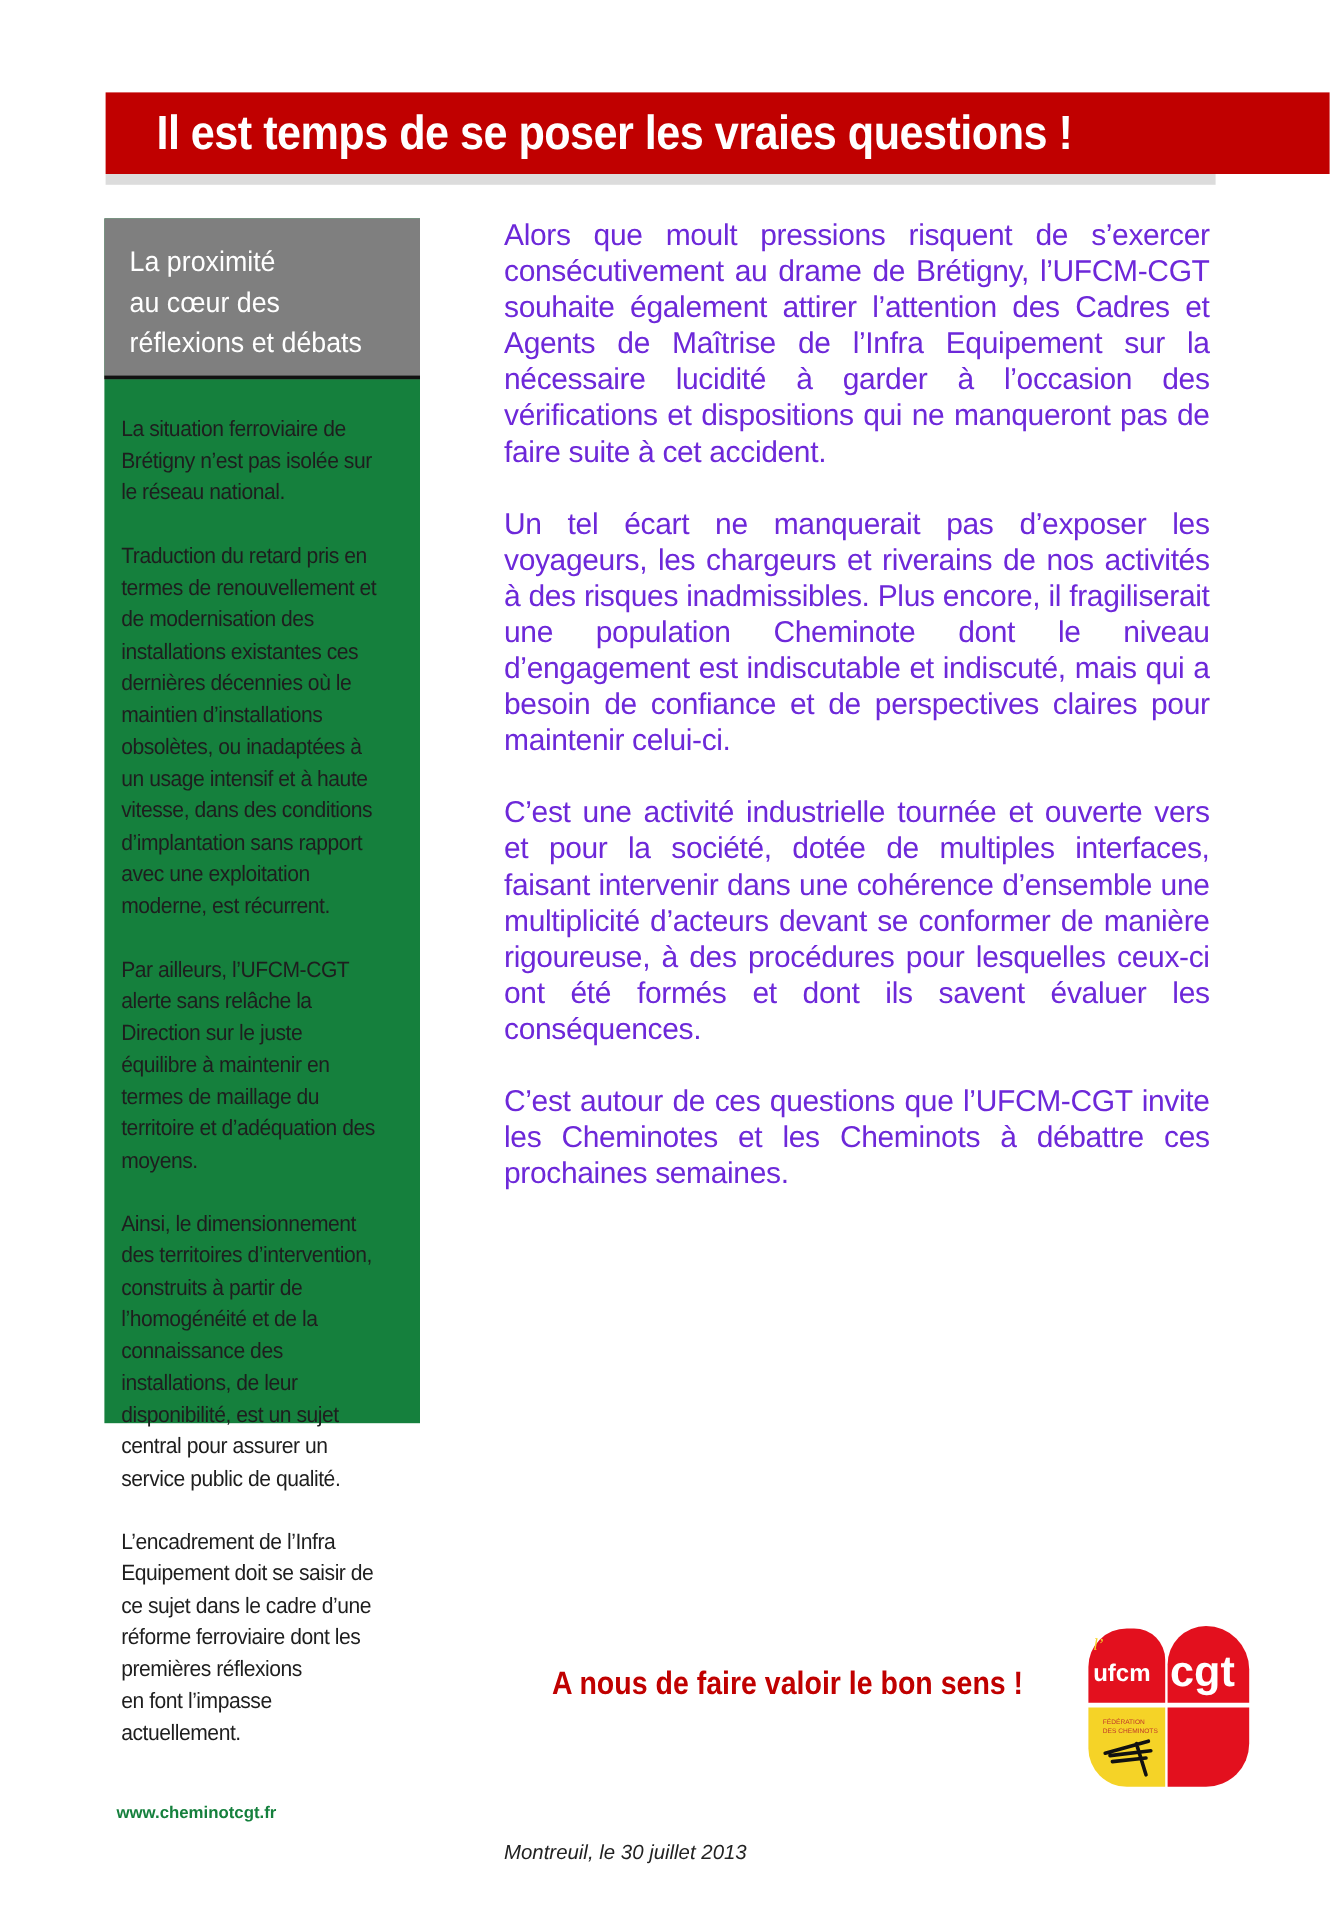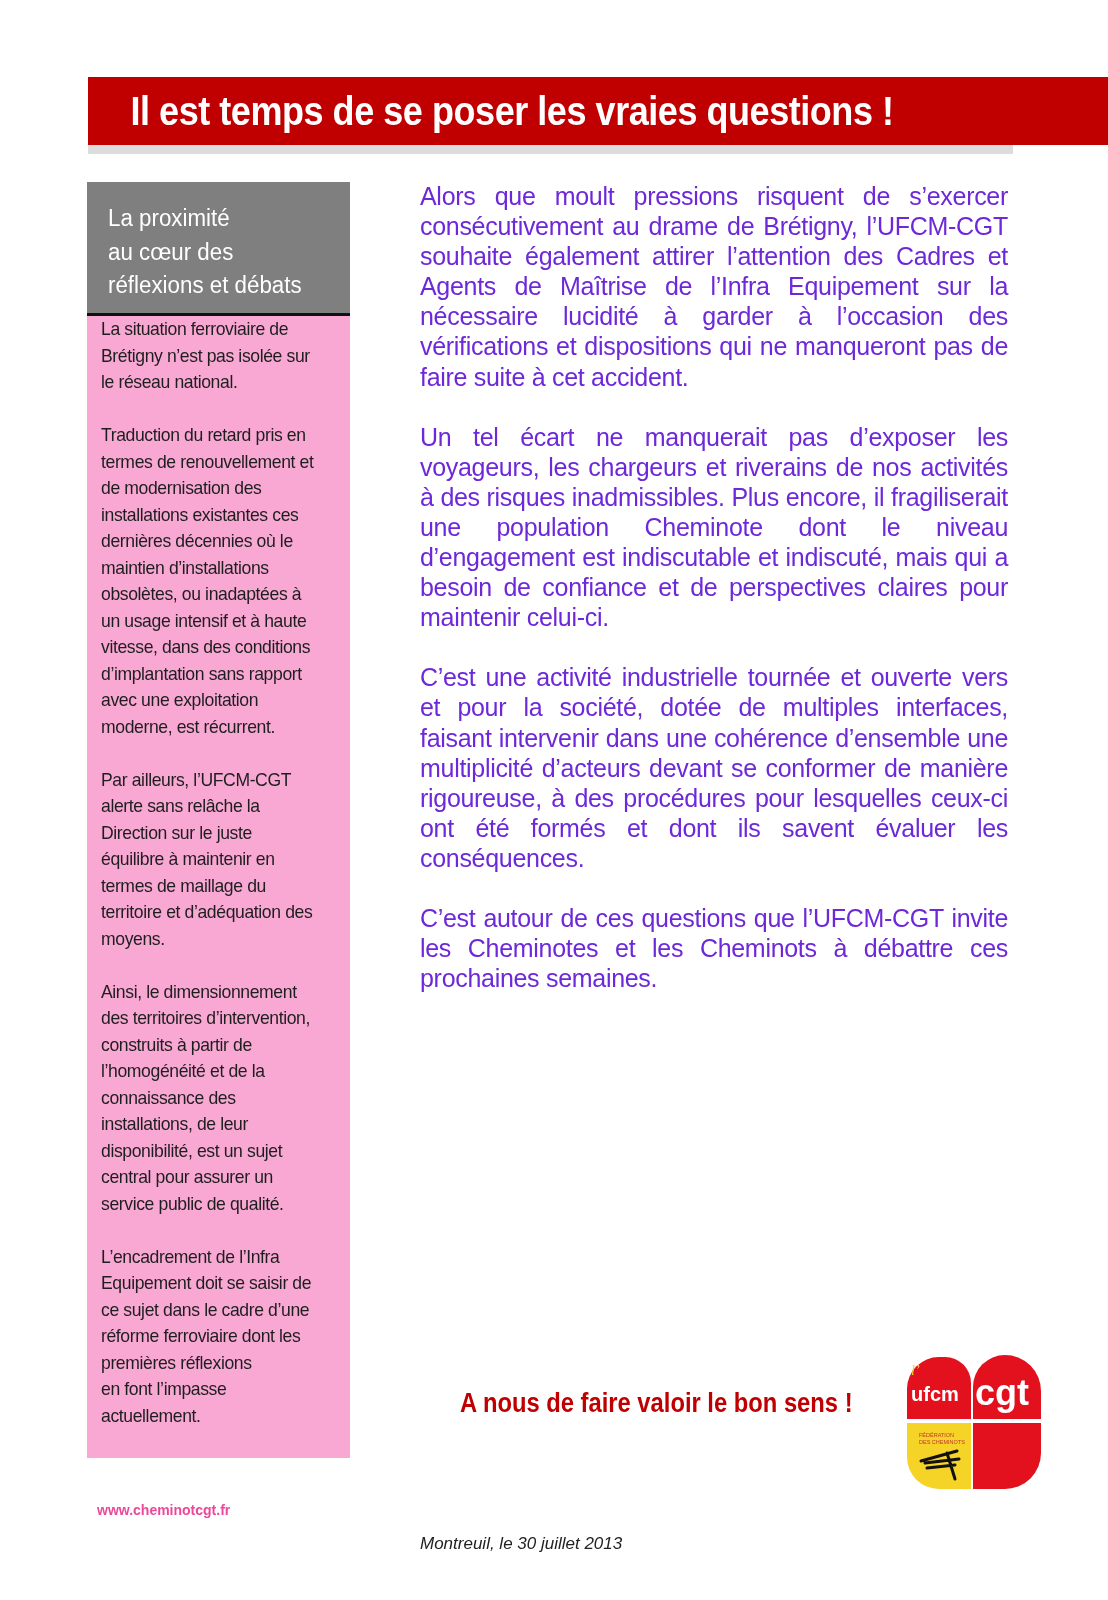--- a/index.html
+++ b/index.html
@@ -2,33 +2,33 @@
 <html><head>
   <meta charset="utf-8">
   <style>
     html, body { margin: 0; padding: 0; background: #ffffff; }
     body { width: 1108px; height: 1600px; position: relative; overflow: hidden; font-family: "Liberation Sans", sans-serif; color: #1a1a1a; }
 
     .title-bar { position: absolute; left: 88px; top: 77px; width: 1033px; height: 68px; background: #c00000; display: flex; align-items: center; justify-content: flex-start; }
     .title-bar h1 { margin: 0; color: #ffffff; font-family: "Liberation Sans", sans-serif; font-weight: bold; font-size: 40px; letter-spacing: -0.5px; transform: scaleX(0.9); white-space: nowrap; }
     .title-shadow { position: absolute; left: 88px; top: 145px; width: 925px; height: 9px; background: #dcdcdc; }
 
-    .sidebar { position: absolute; left: 87px; top: 182px; width: 263px; height: 1276px; background: #f9a8d4; }
+    .sidebar { position: absolute; left: 87px; top: 182px; width: 263px; height: 1004px; background: #15803d; }
     .sidebar-head { background: #7f7f7f; height: 134px; border-bottom: 3px solid #111; box-sizing: border-box; padding: 20px 0 0 21px; }
     .sidebar-head div { color: #ffffff; font-size: 23.5px; line-height: 33.5px; white-space: nowrap; transform: scaleX(0.95); transform-origin: left; }
-    .sidebar-body { padding: 0 8px 0 14px; }
+    .sidebar-body { padding: 28px 8px 0 14px; }
     .sidebar-body p { margin: 0 0 26.5px 0; font-size: 18.5px; line-height: 26.5px; color: #1e1e1e; letter-spacing: -0.4px; white-space: pre-line; transform: scaleX(0.95); transform-origin: left; }
 
     .main { position: absolute; left: 420px; top: 181px; width: 588px; }
     .main p { margin: 0 0 30px 0; font-size: 25px; line-height: 30.1px; text-align: justify; text-align-last: left; color: #6d28d9; letter-spacing: -0.3px; }
 
     .slogan { position: absolute; left: 460px; top: 1388px; color: #c00000; font-weight: bold; font-size: 27px; white-space: nowrap; transform: scaleX(0.88); transform-origin: left; }
 
     .logo { position: absolute; left: 903px; top: 1353px; width: 140px; height: 140px; }
-    .footer-url { position: absolute; left: 97px; top: 1502px; font-weight: bold; font-size: 14px; color: #ec4899; }
+    .footer-url { position: absolute; left: 97px; top: 1502px; font-weight: bold; font-size: 14px; color: #15803d; }
     .footer-date { position: absolute; left: 420px; top: 1502px; font-style: italic; font-size: 17px; color: #222; margin-top: 32px; }
   </style>
 </head>
 <body>
 
 <div class="title-bar">
   <h1>Il est temps de se poser les vraies questions !</h1>
 </div>
 <div class="title-shadow"></div>
 

